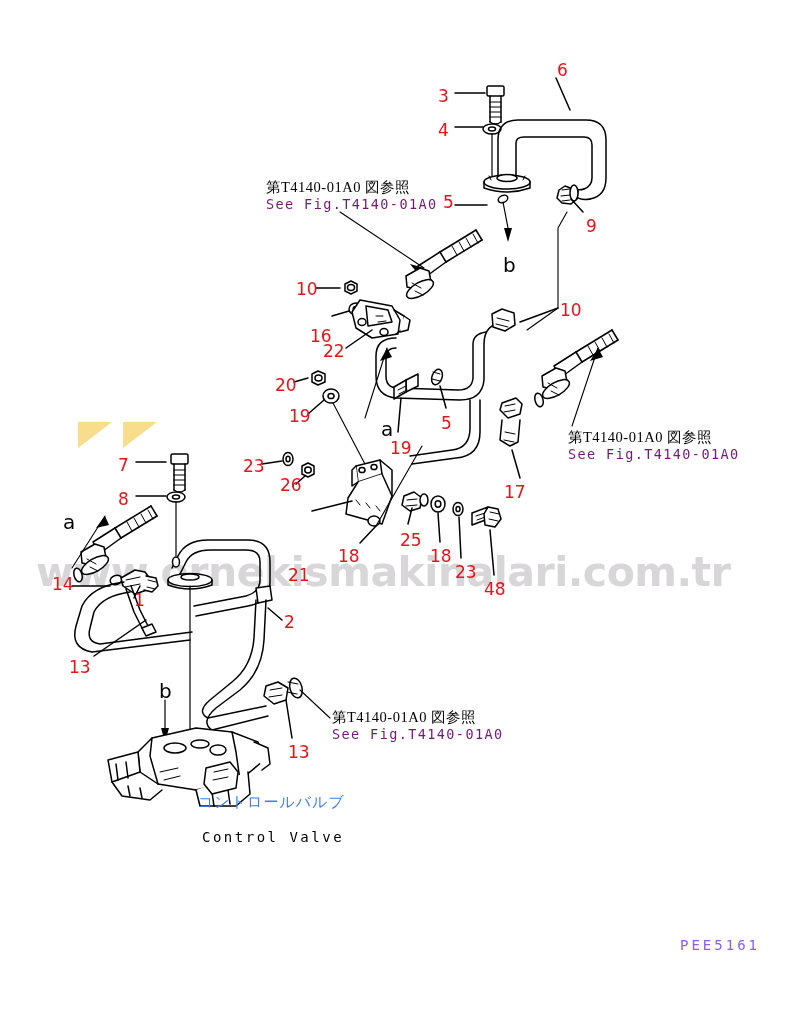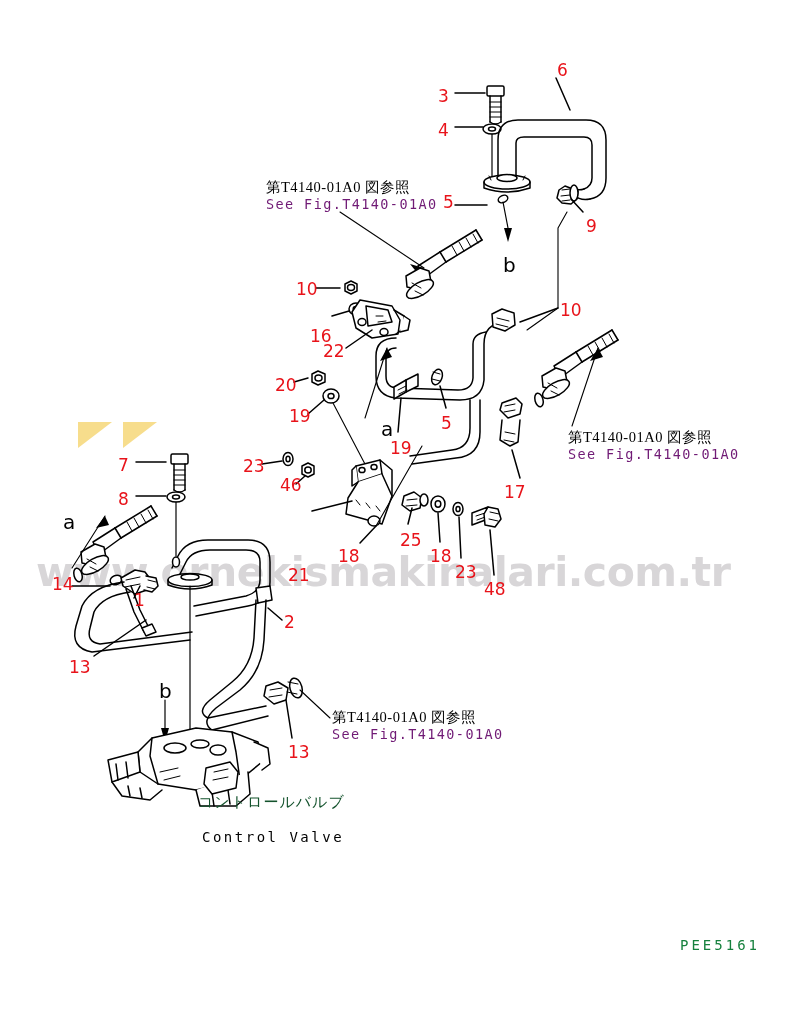--- a/index.html
+++ b/index.html
@@ -30,25 +30,25 @@
   
   .lbl{position:absolute;white-space:nowrap;line-height:1;}
   .num{color:#e8131a;font-size:17px;
        font-family:"DejaVu Sans","Liberation Sans",sans-serif;}
   .sect{color:#000;font-size:20px;
         font-family:"DejaVu Sans","Liberation Sans",sans-serif;}
   .refjp{color:#000;font-size:14.5px;letter-spacing:0.5px;
          font-family:Liberation Serif, serif;}
   .refen{color:#701a75;font-size:13.5px;letter-spacing:1.4px;
          font-family:"DejaVu Sans Mono","Liberation Mono",monospace;}
-  .cvjp{color:#14532d;font-size:15px;letter-spacing:1px;
+  .cvjp{color:#3b82f6;font-size:15px;letter-spacing:1px;
         font-family:"DejaVu Sans",sans-serif;}
   .cven{color:#000;font-size:14px;letter-spacing:2.5px;
         font-family:"DejaVu Sans Mono","Liberation Mono",monospace;}
-  .code{color:#15803d;font-size:14px;letter-spacing:3px;
+  .code{color:#8b5cf6;font-size:14px;letter-spacing:3px;
         font-family:"DejaVu Sans Mono","Liberation Mono",monospace;}
 </style>
 </head>
 <body>
 
 <div id="sheet">
 
   <div class="wm-layer">
     <div class="wm-quote" style="left:78px;top:422px;">
         <i></i>
@@ -389,21 +389,21 @@
       <div class="lbl num" style="left: 586px; top: 218px;">9</div>
       <div class="lbl num" style="left: 296px; top: 281px;">10</div>
       <div class="lbl num" style="left: 310px; top: 328px;">16</div>
       <div class="lbl num" style="left: 560px; top: 302px;">10</div>
       <div class="lbl num" style="left: 323px; top: 343px;">22</div>
       <div class="lbl num" style="left: 275px; top: 377px;">20</div>
       <div class="lbl num" style="left: 289px; top: 408px;">19</div>
       <div class="lbl num" style="left: 441px; top: 415px;">5</div>
       <div class="lbl num" style="left: 390px; top: 440px;">19</div>
       <div class="lbl num" style="left: 243px; top: 458px;">23</div>
-      <div class="lbl num" style="left: 280px; top: 477px;">46</div>
+      <div class="lbl num" style="left: 280px; top: 477px;">26</div>
       <div class="lbl num" style="left: 288px; top: 531px; margin-top: 36px;">21</div>
       <div class="lbl num" style="left: 504px; top: 484px;">17</div>
       <div class="lbl num" style="left: 400px; top: 532px;">25</div>
       <div class="lbl num" style="left: 338px; top: 548px;">18</div>
       <div class="lbl num" style="left: 430px; top: 548px;">18</div>
       <div class="lbl num" style="left: 455px; top: 564px;">23</div>
       <div class="lbl num" style="left: 484px; top: 581px;">48</div>
       <div class="lbl num" style="left: 118px; top: 457px;">7</div>
       <div class="lbl num" style="left: 118px; top: 491px;">8</div>
       <div class="lbl num" style="left: 52px; top: 576px; text-align: right;">14</div>

